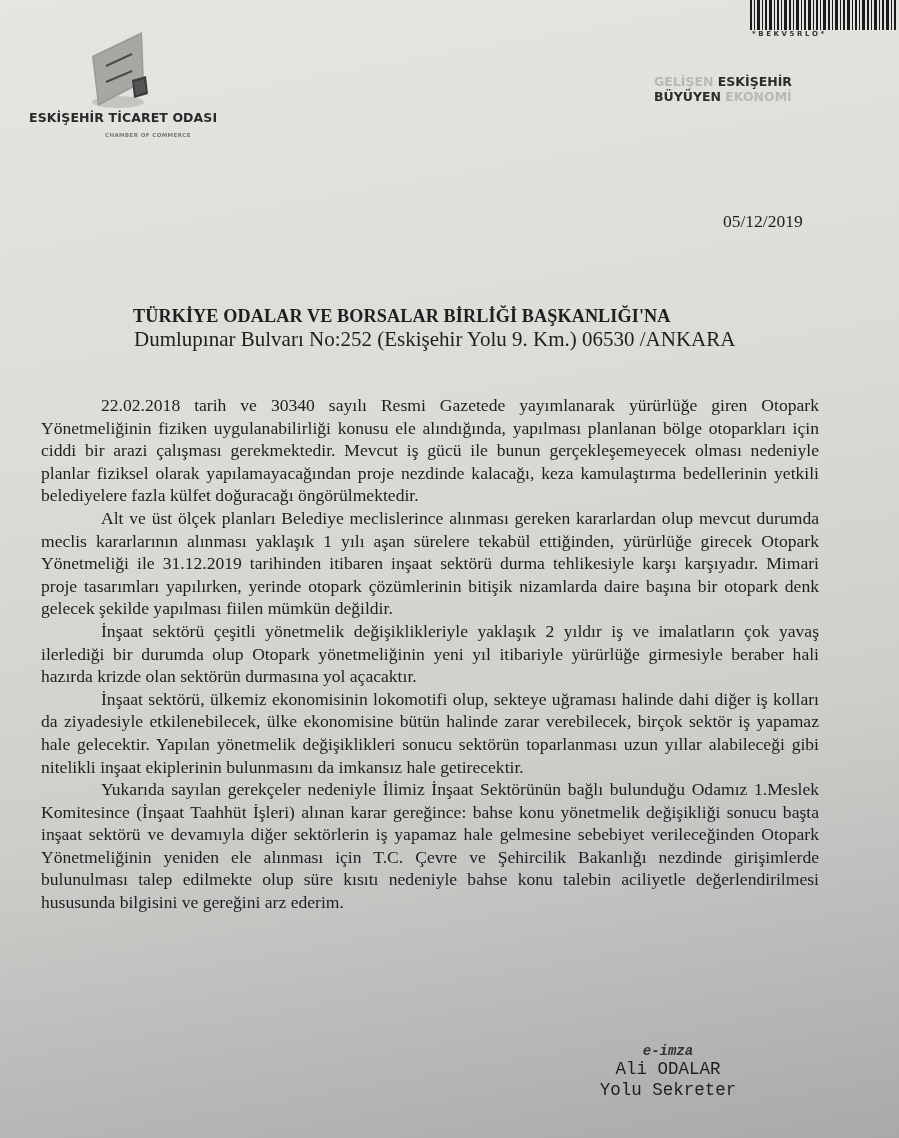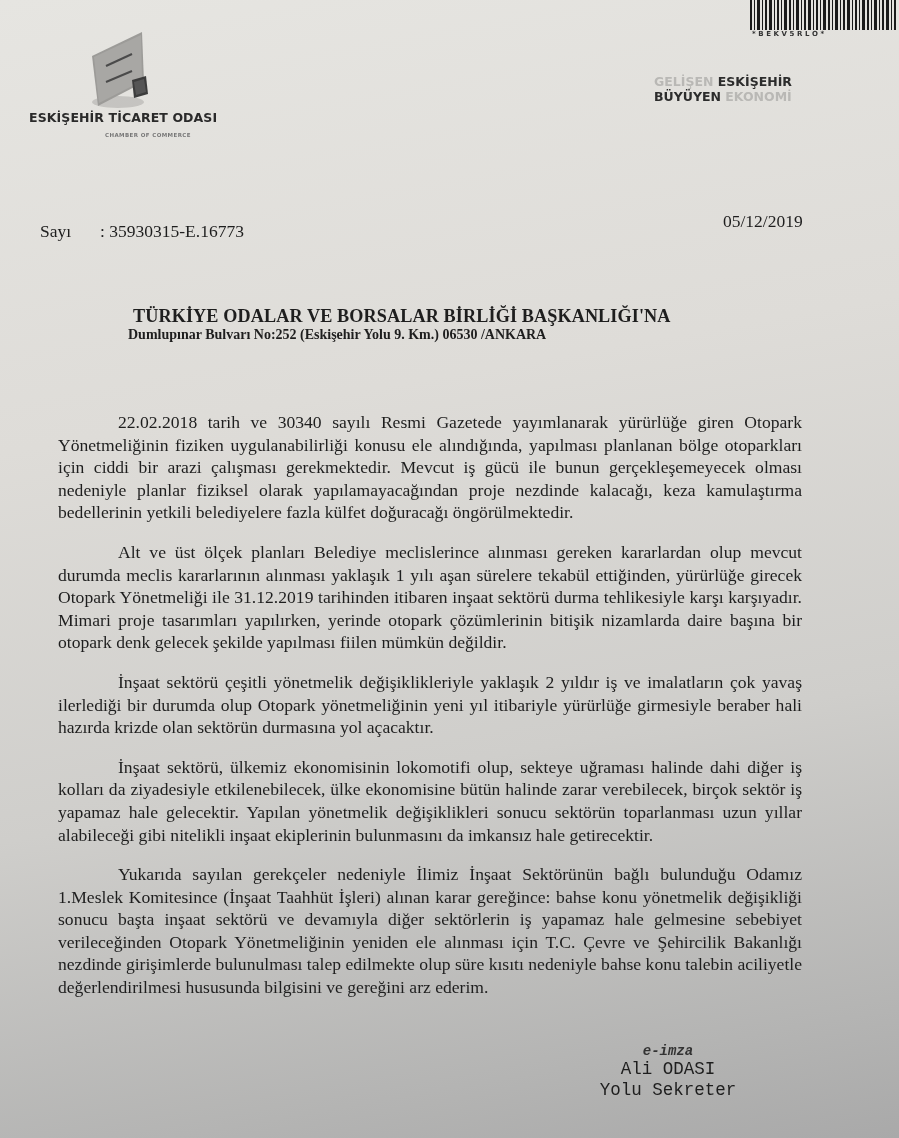--- a/index.html
+++ b/index.html
@@ -26,25 +26,25 @@
     .slogan .dark { color: #2c2c2c; text-align: right; }
 
     
     .meta { left: 40px; top: 220px; font-size: 17.5px; line-height: 22px; }
     .meta-row { display: flex; white-space: nowrap; }
     .meta-label { width: 60px; }
     .date { left: 723px; top: 211px; font-size: 17.5px; white-space: nowrap; }
 
     
     .addr-title { left: 133px; top: 306px; font-weight: bold; font-size: 18.2px; white-space: nowrap; letter-spacing: 0.1px; }
-    .addr-line { left: 128px; top: 327px; font-size: 14px; white-space: nowrap; font-weight: bold; }
+    .addr-line { left: 134px; top: 327px; font-size: 21px; white-space: nowrap; }
 
     
     .body-text { left: 41px; top: 394px; width: 778px; font-size: 17.6px; line-height: 22.6px; }
-    .body-text p { margin: 17px; text-align: justify; text-indent: 60px; }
+    .body-text p { margin: 0; text-align: justify; text-indent: 60px; }
 
     
     .sig { left: 596px; top: 1043px; width: 144px; text-align: center; font-family: Liberation Mono, monospace; }
     .sig-einza { font-style: italic; font-weight: bold; font-size: 14px; color: #333; line-height: 16px; }
     .sig-name { font-size: 17.5px; line-height: 21px; }
     .sig-role { font-size: 17.5px; line-height: 21px; }
   </style>
 </head>
 <body>
 
@@ -103,35 +103,31 @@
   </g>
 </svg>
 <div class="abs barcode-text">*BEKV5RLO*</div>
 
 <div class="abs slogan">
   <div><span class="light">GELİŞEN </span><span class="dark">ESKİŞEHİR</span></div>
   <div><span class="dark">BÜYÜYEN </span><span class="light">EKONOMİ</span></div>
 </div>
 
 <div class="abs meta">
-  <div class="meta-row">
-    <span class="meta-label">Sayı</span>
-    <span>: 35930315-E.16773</span>
-  </div>
 </div>
 <div class="abs date">05/12/2019</div>
 
 <div class="abs addr-title">TÜRKİYE ODALAR VE BORSALAR BİRLİĞİ BAŞKANLIĞI'NA</div>
 <div class="abs addr-line">Dumlupınar Bulvarı No:252 (Eskişehir Yolu 9. Km.) 06530 /ANKARA</div>
 
 <div class="abs body-text">
   <p>22.02.2018 tarih ve 30340 sayılı Resmi Gazetede yayımlanarak yürürlüğe giren Otopark Yönetmeliğinin fiziken uygulanabilirliği konusu ele alındığında, yapılması planlanan bölge otoparkları için ciddi bir arazi çalışması gerekmektedir. Mevcut iş gücü ile bunun gerçekleşemeyecek olması nedeniyle planlar fiziksel olarak yapılamayacağından proje nezdinde kalacağı, keza kamulaştırma bedellerinin yetkili belediyelere fazla külfet doğuracağı öngörülmektedir.</p>
   <p>Alt ve üst ölçek planları Belediye meclislerince alınması gereken kararlardan olup mevcut durumda meclis kararlarının alınması yaklaşık 1 yılı aşan sürelere tekabül ettiğinden, yürürlüğe girecek Otopark Yönetmeliği ile 31.12.2019 tarihinden itibaren inşaat sektörü durma tehlikesiyle karşı karşıyadır. Mimari proje tasarımları yapılırken, yerinde otopark çözümlerinin bitişik nizamlarda daire başına bir otopark denk gelecek şekilde yapılması fiilen mümkün değildir.</p>
   <p>İnşaat sektörü çeşitli yönetmelik değişiklikleriyle yaklaşık 2 yıldır iş ve imalatların çok yavaş ilerlediği bir durumda olup Otopark yönetmeliğinin yeni yıl itibariyle yürürlüğe girmesiyle beraber hali hazırda krizde olan sektörün durmasına yol açacaktır.</p>
   <p>İnşaat sektörü, ülkemiz ekonomisinin lokomotifi olup, sekteye uğraması halinde dahi diğer iş kolları da ziyadesiyle etkilenebilecek, ülke ekonomisine bütün halinde zarar verebilecek, birçok sektör iş yapamaz hale gelecektir. Yapılan yönetmelik değişiklikleri sonucu sektörün toparlanması uzun yıllar alabileceği gibi nitelikli inşaat ekiplerinin bulunmasını da imkansız hale getirecektir.</p>
   <p>Yukarıda sayılan gerekçeler nedeniyle İlimiz İnşaat Sektörünün bağlı bulunduğu Odamız 1.Meslek Komitesince (İnşaat Taahhüt İşleri) alınan karar gereğince: bahse konu yönetmelik değişikliği sonucu başta inşaat sektörü ve devamıyla diğer sektörlerin iş yapamaz hale gelmesine sebebiyet verileceğinden Otopark Yönetmeliğinin yeniden ele alınması için T.C. Çevre ve Şehircilik Bakanlığı nezdinde girişimlerde bulunulması talep edilmekte olup süre kısıtı nedeniyle bahse konu talebin aciliyetle değerlendirilmesi hususunda bilgisini ve gereğini arz ederim.</p>
 </div>
 
 <div class="abs sig">
   <div class="sig-einza">e-imza</div>
-  <div class="sig-name">Ali ODASI</div>
+  <div class="sig-name">Ali ODALAR</div>
   <div class="sig-role">Yolu Sekreter</div>
 </div>
 
 </body></html>

